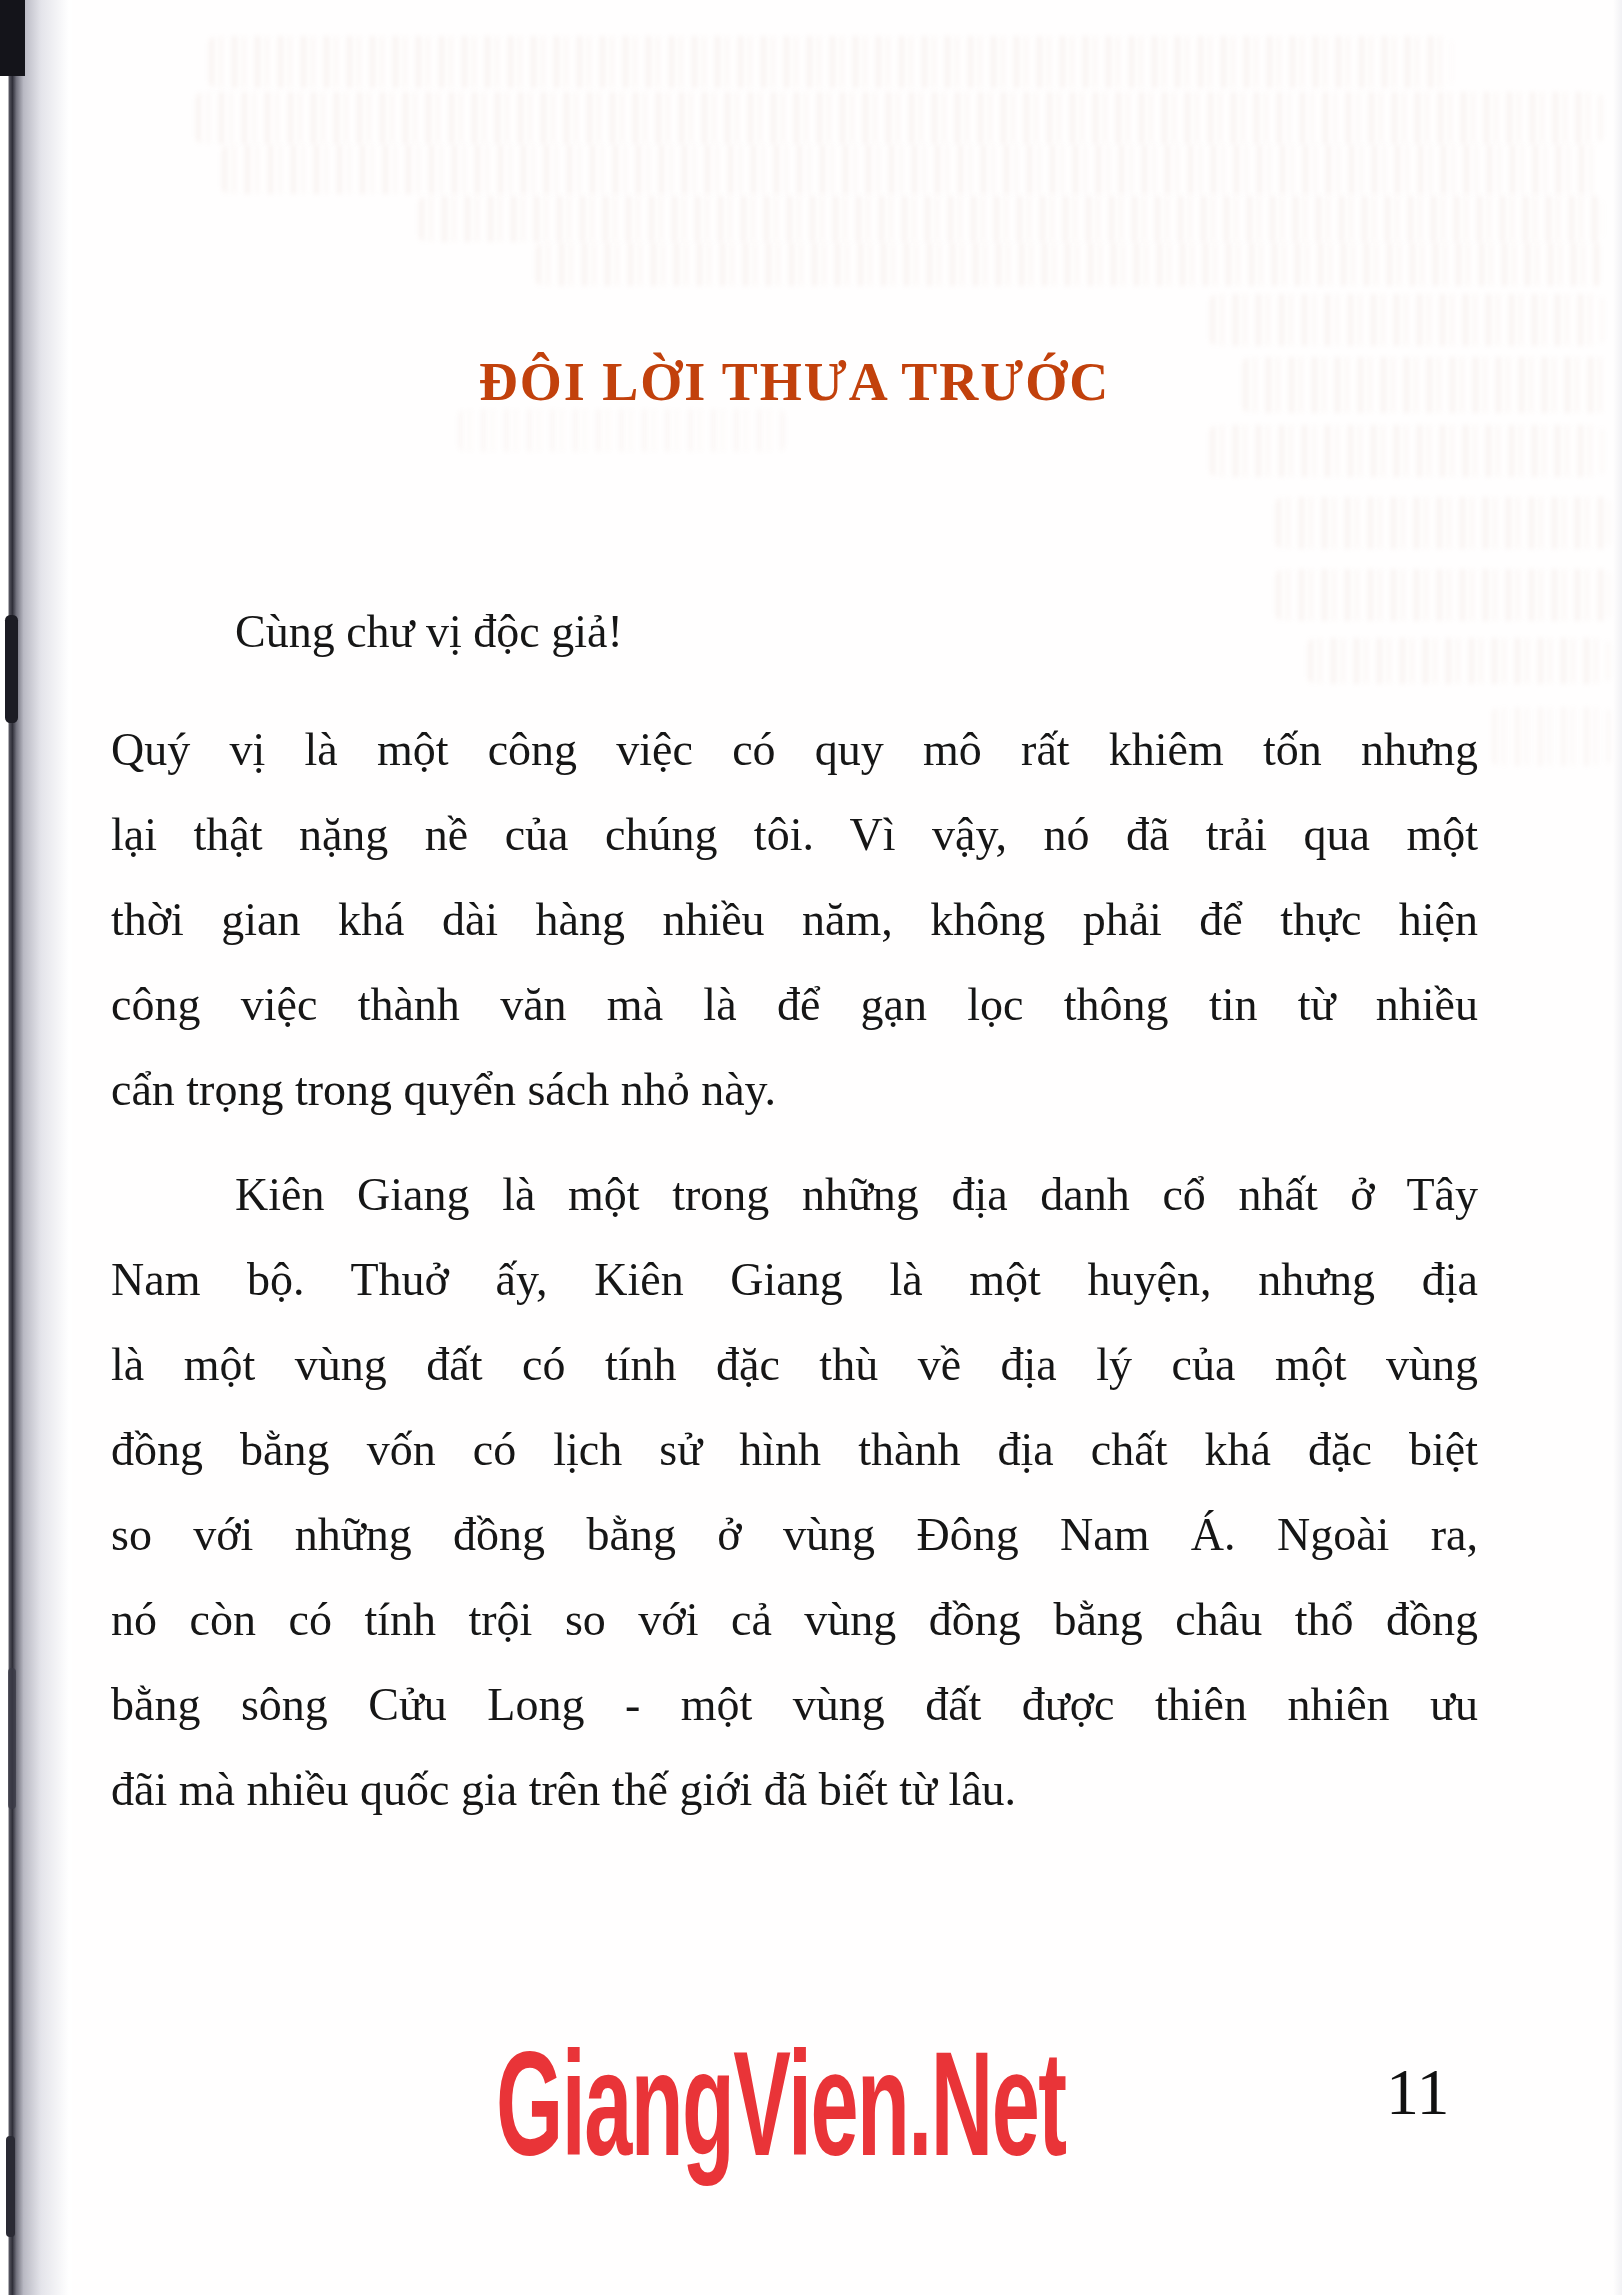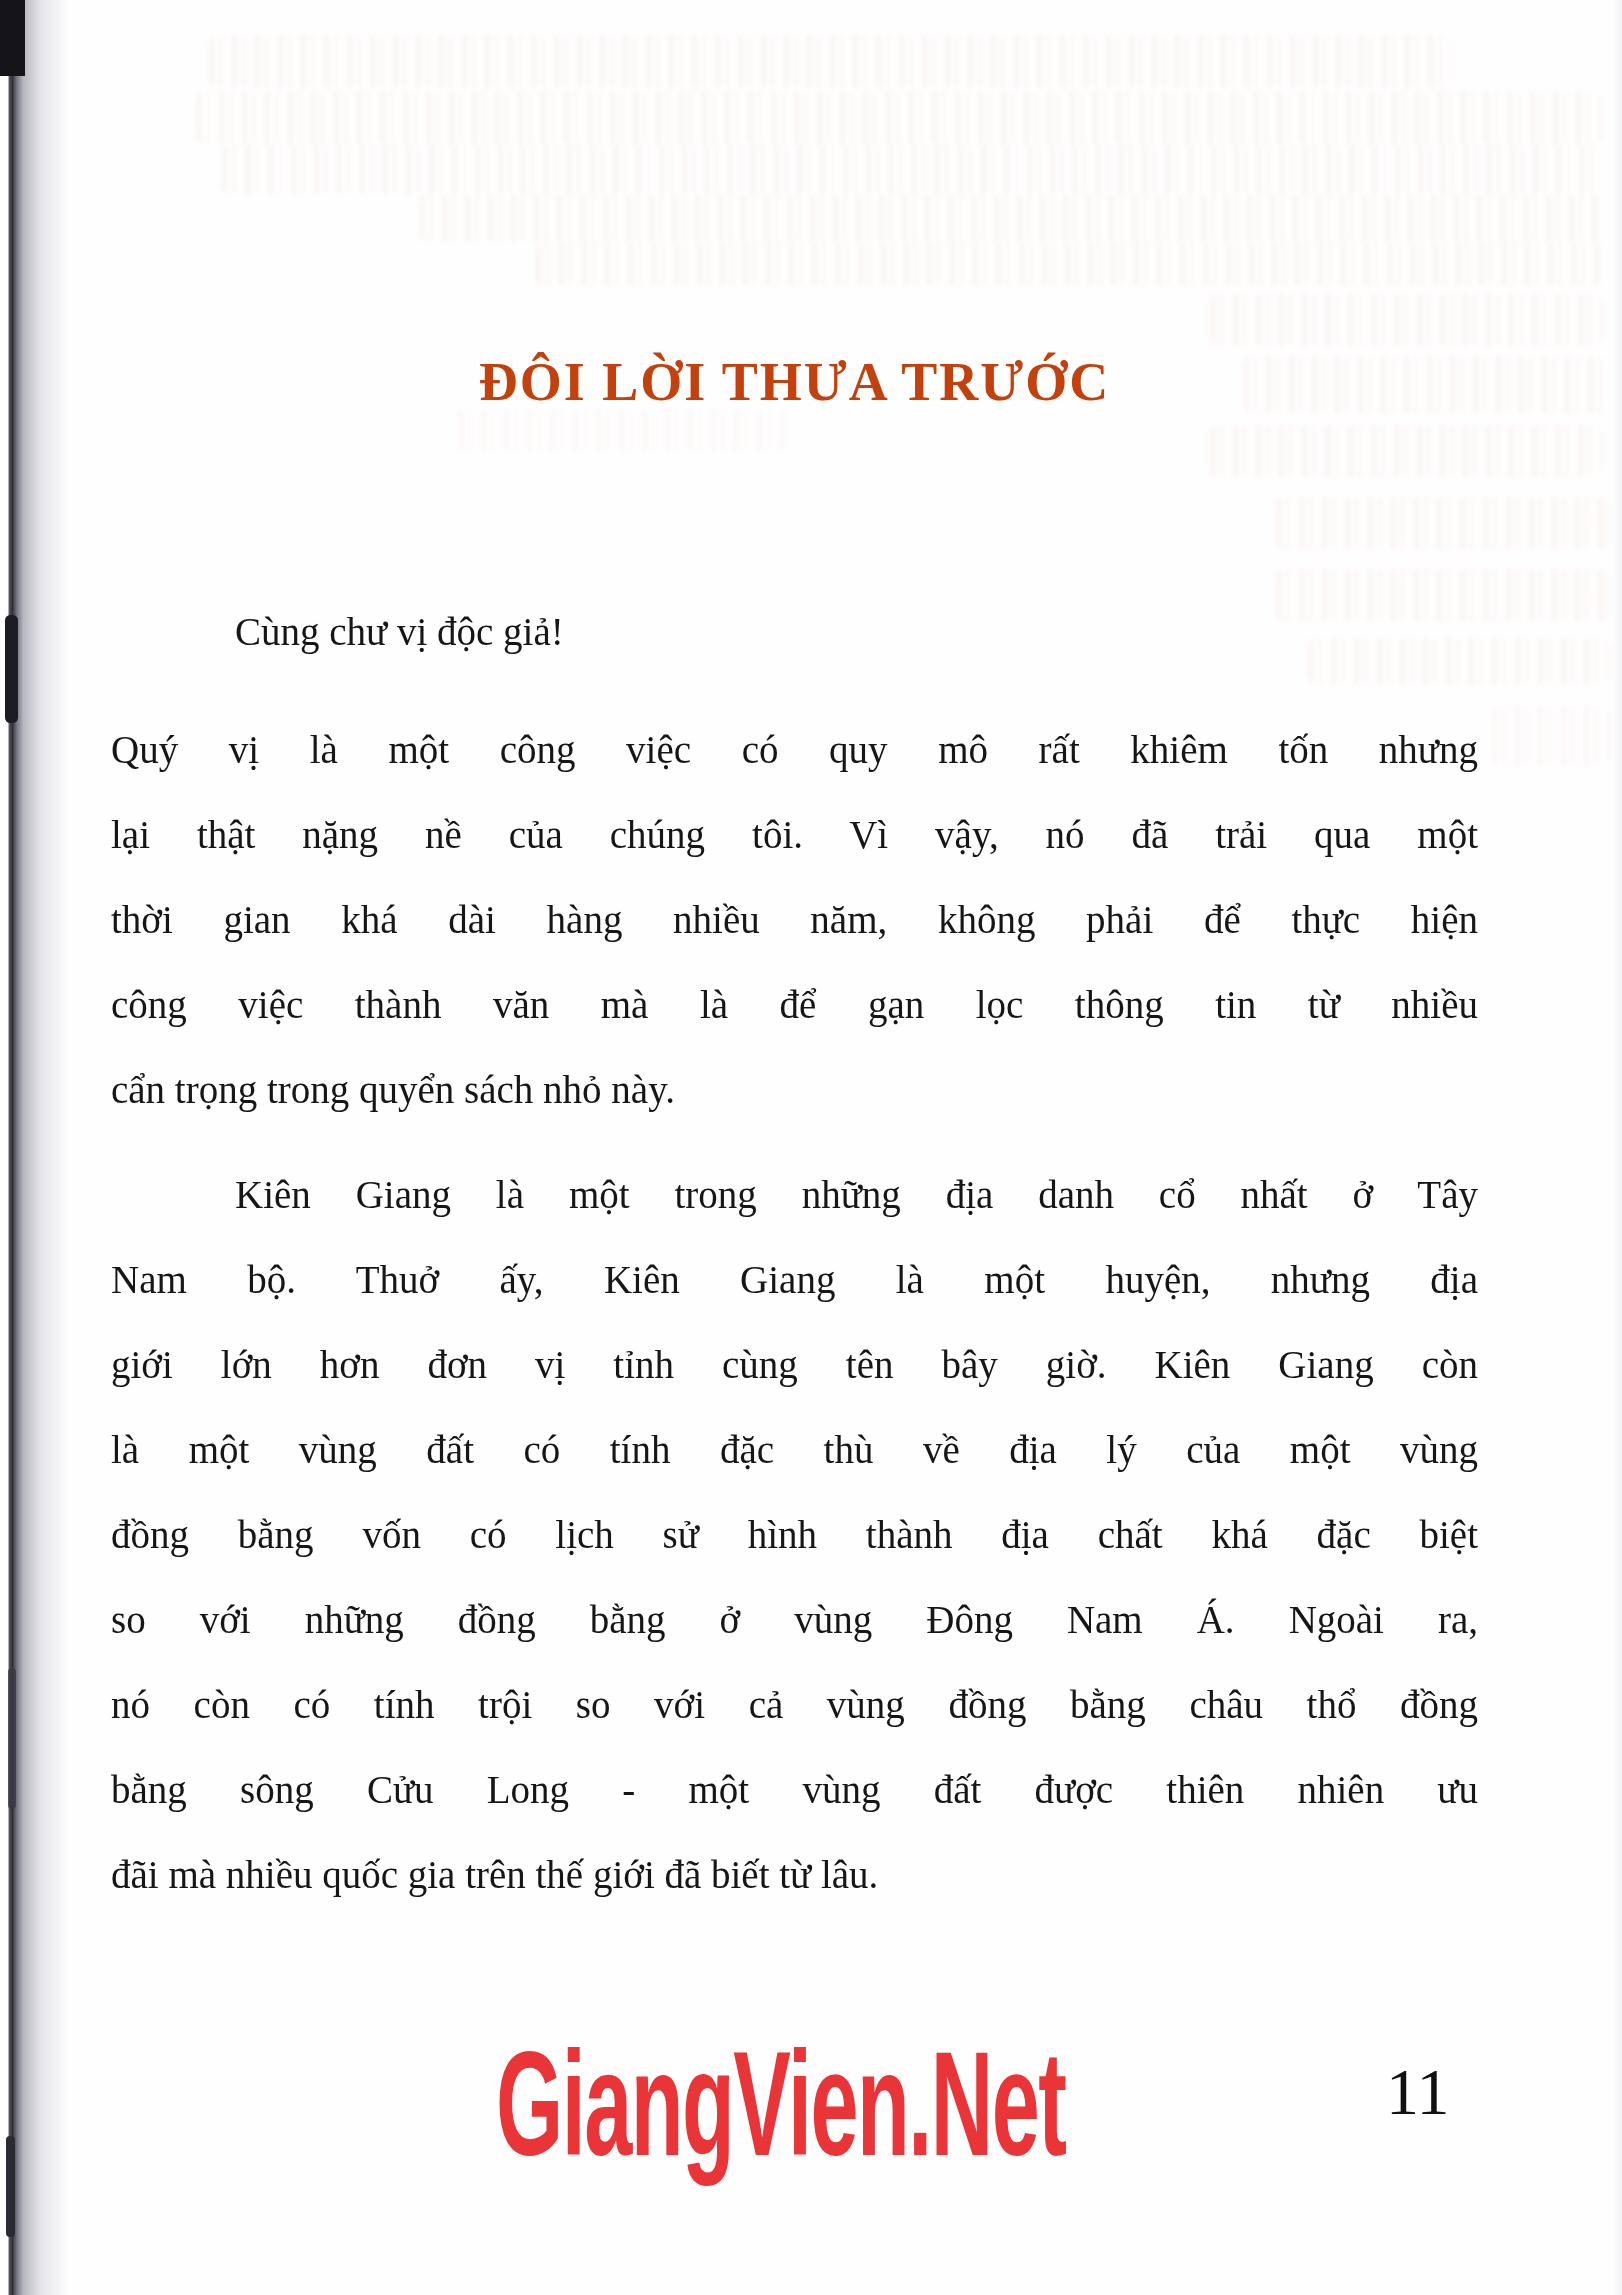--- a/index.html
+++ b/index.html
@@ -47,21 +47,21 @@
     text-align:center;color:#c2410c;line-height:85px;height:85px;
     white-space:nowrap;
   }
 
   
   .text-body{position:absolute;left:111px;width:1367px;top:589px;color:#161616;}
   .para{margin:0;}
   .para + .para{margin-top:33px;}
   .para:nth-child(3){margin-top:19.6px;}
   .line{
-    height:85px;line-height:85px;font-size:39px;
+    height:85px;line-height:85px;font-size:46px;
     text-align:left;white-space:normal;
   }
   .line.j{text-align:justify;text-align-last:justify;}
   .line.ind{padding-left:124px;}
   .b{font-weight:bold;}
 
   
   .page-number{
     position:absolute;left:1386px;top:2059px;
     font-size:66px;color:#111;line-height:65px;
@@ -110,21 +110,20 @@
       <div class="para">
         <div class="line j"><span>Quý vị là một công việc có quy mô rất khiêm tốn nhưng</span></div>
         <div class="line j"><span>lại thật nặng nề của chúng tôi. Vì vậy, nó đã trải qua một</span></div>
         <div class="line j"><span>thời gian khá dài hàng nhiều năm, không phải để thực hiện</span></div>
         <div class="line j"><span>công việc thành văn mà là để gạn lọc thông tin từ nhiều</span></div>
         <div class="line"><span>cẩn trọng trong quyển sách nhỏ này.</span></div>
       </div>
       <div class="para">
         <div class="line j ind"><span>Kiên Giang là một trong những địa danh cổ nhất ở Tây</span></div>
         <div class="line j"><span>Nam bộ. Thuở ấy, Kiên Giang là một huyện, nhưng địa</span></div>
-        <div class="line j"><span>giới lớn hơn đơn vị tỉnh cùng tên bây giờ. Kiên Giang còn</span></div>
         <div class="line j"><span>là một vùng đất có tính đặc thù về địa lý của một vùng</span></div>
         <div class="line j"><span>đồng bằng vốn có lịch sử hình thành địa chất khá đặc biệt</span></div>
         <div class="line j"><span>so với những đồng bằng ở vùng Đông Nam Á. Ngoài ra,</span></div>
         <div class="line j"><span>nó còn có tính trội so với cả vùng đồng bằng châu thổ đồng</span></div>
         <div class="line j"><span>bằng sông Cửu Long - một vùng đất được thiên nhiên ưu</span></div>
         <div class="line"><span>đãi mà nhiều quốc gia trên thế giới đã biết từ lâu.</span></div>
       </div>
     </div>
 
   <div class="page-number">11</div>

